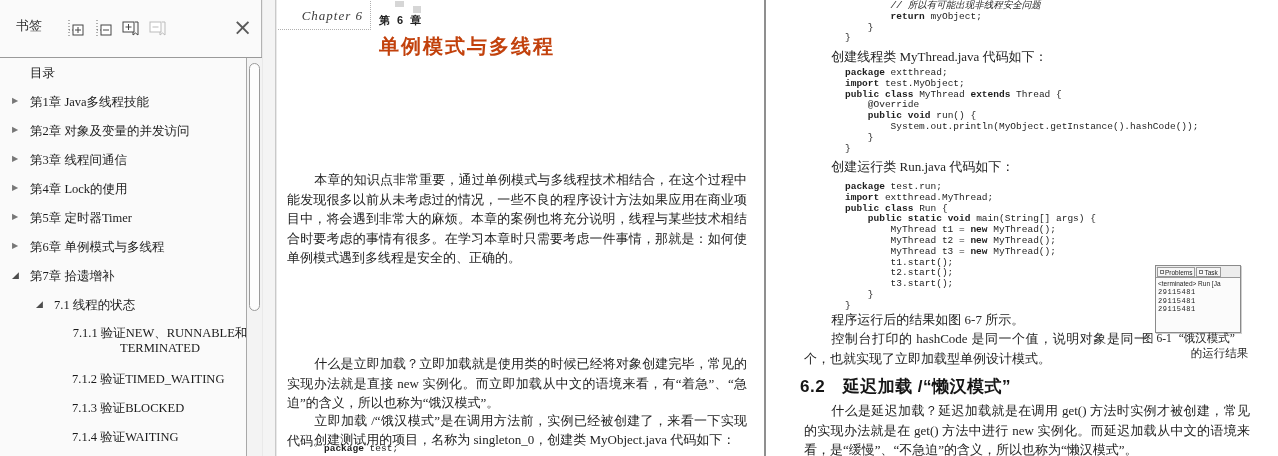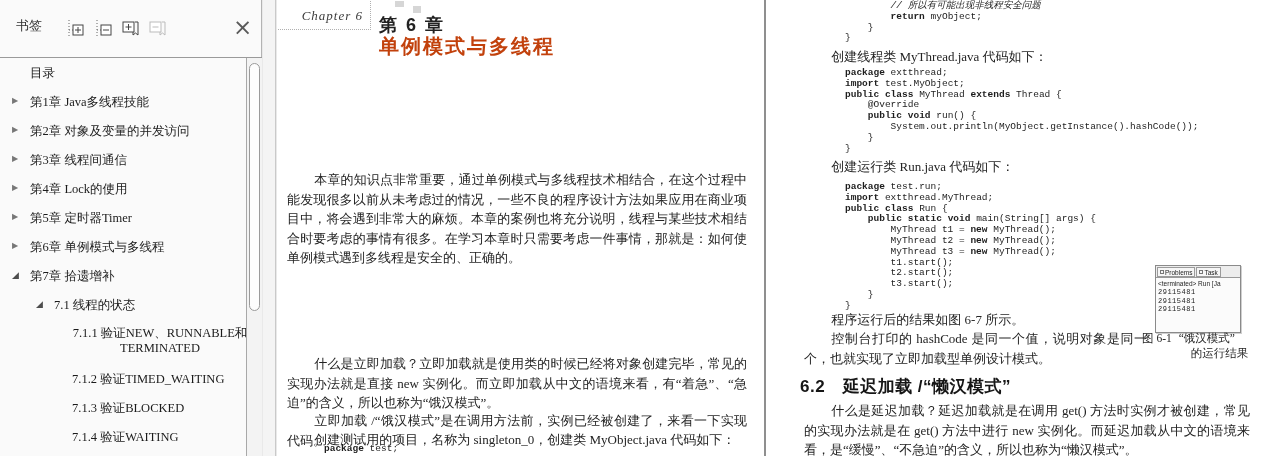--- a/index.html
+++ b/index.html
@@ -33,21 +33,21 @@
   .body-text { font-size:13px; line-height:19.5px; text-align:justify; color:#242424; }
   .indent { text-indent:2.1em; }
   .sec-heading { font-family:"Liberation Sans","DejaVu Sans",sans-serif; font-weight:700; font-size:17px; color:#161616; letter-spacing:.5px; }
   .code-line { font-family:"Liberation Mono","DejaVu Sans Mono",monospace; font-size:9.5px; line-height:10.8px; white-space:pre; color:#1d1d1d; }
   .code-line b { font-weight:700; }
   .code-line.comment { font-style:italic; }
 
   
   #chapter-box { left:-1px; top:-9px; width:95px; height:39px; border:1px dotted #b0b0b0; display:flex; align-items:flex-end; justify-content:flex-end; padding:0 7px 5px 0; }
   #chapter-script { font-style:italic; font-size:13px; color:#3d3d3d; letter-spacing:1px; }
-  #chapter-label { left:102px; top:13px; font-family:"Liberation Sans","DejaVu Sans",sans-serif; font-weight:700; font-size:18px; letter-spacing:2px; }
+  #chapter-label { left:102px; top:13px; font-family:"Liberation Sans","DejaVu Sans",sans-serif; font-weight:700; font-size:11px; letter-spacing:2px; }
   #chapter-title { left:102px; top:33px; font-family:"Liberation Sans","DejaVu Sans",sans-serif; font-weight:700; font-size:20px; letter-spacing:2px; color:#c2410c; }
   .artifact { background:#d6d6d6; }
 
   
   #console-fig { left:389px; top:265px; width:88px; }
   #console-box { width:86px; height:68px; border:1px solid #8a8a8a; background:#fbfbfb; box-shadow:1px 1px 0 #cfcfcf; overflow:hidden; }
   #fig-tabbar { display:flex; height:12px; background:#ededed; border-bottom:1px solid #999; }
   .fig-tab { display:flex; align-items:center; gap:1px; border:1px solid #9b9b9b; background:#f6f6f6; margin:1px 0 0 1px; padding:0 2px; font-size:6.5px; line-height:9px; white-space:nowrap; overflow:hidden; font-family:"Liberation Sans",sans-serif; }
   .fig-tab-glyph { display:inline-block; width:4px; height:4px; border:1px solid #777; }
   #fig-status { font-size:6.5px; line-height:9px; padding:1px 0 0 2px; white-space:nowrap; overflow:hidden; font-family:"Liberation Sans",sans-serif; color:#222; }

